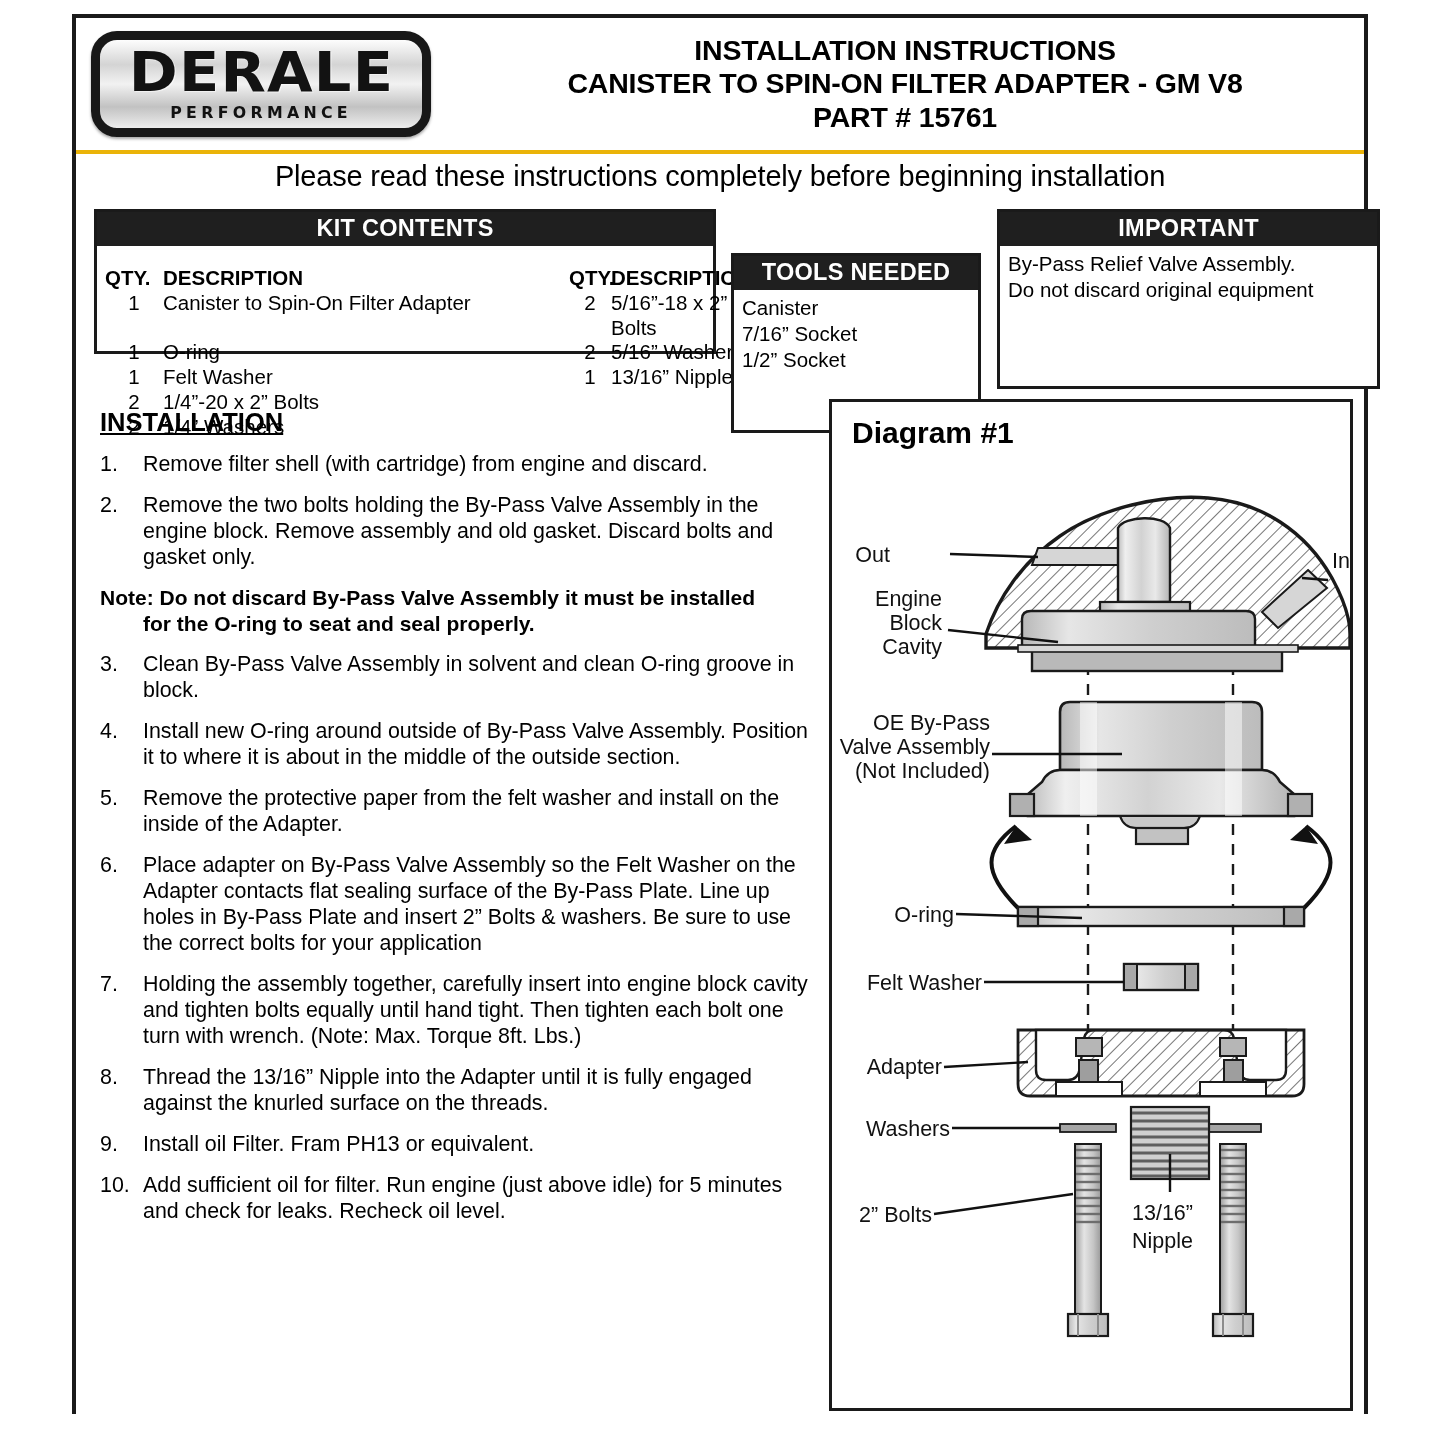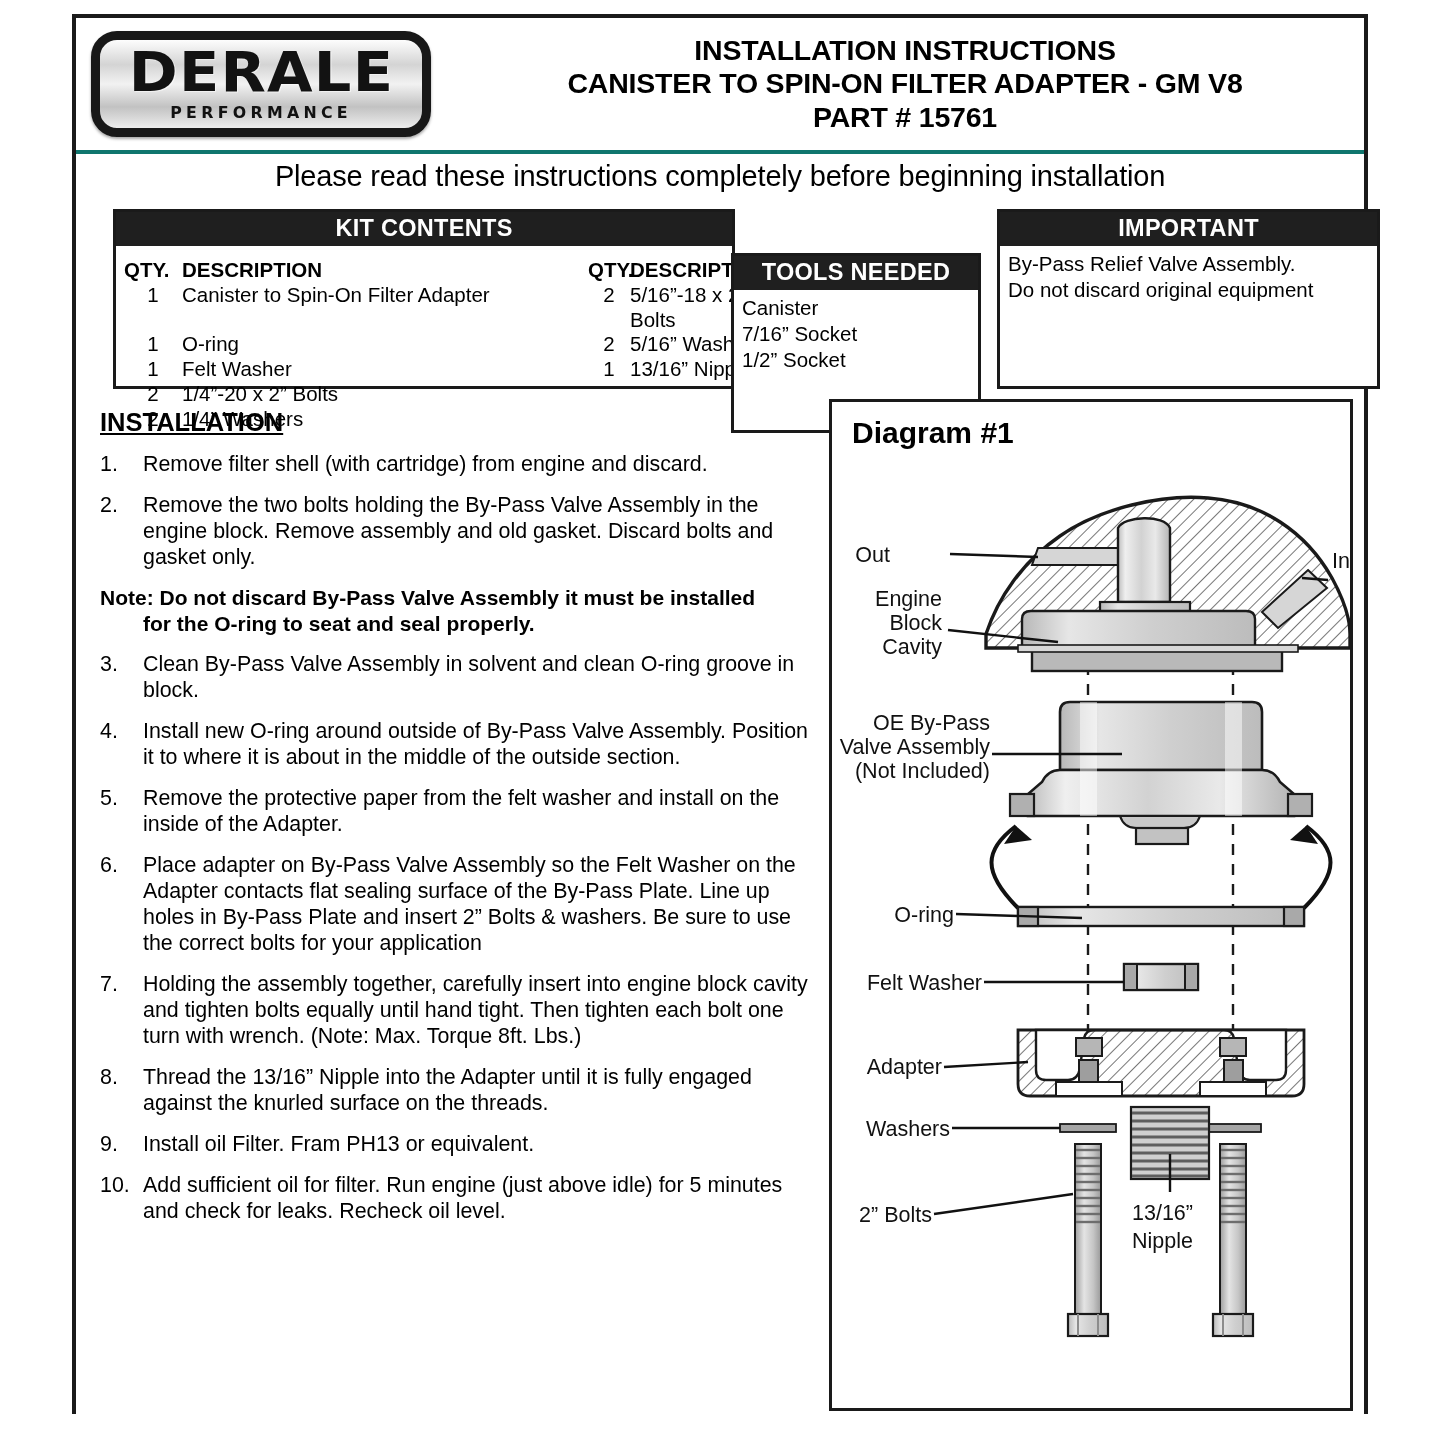--- a/index.html
+++ b/index.html
@@ -22,21 +22,21 @@
     border: 4px solid #1a1a1a;
     border-bottom: none;
     box-sizing: border-box;
   }
 
   
   #header {
     position: absolute;
     left: 76px; top: 18px;
     width: 1288px; height: 136px;
-    border-bottom: 4px solid #0f766e;
+    border-bottom: 4px solid #eab308;
     box-sizing: border-box;
     display: flex;
     align-items: center;
   }
   #logo-wrap {
     width: 370px;
     display: flex; align-items: center; justify-content: center;
     flex: 0 0 370px;
   }
   .logo-badge {
@@ -98,21 +98,21 @@
     background: #1f1f1f;
     color: #fff;
     text-align: center;
     font-weight: bold;
     font-size: 23.5px;
     padding: 3px 0 4px;
     letter-spacing: .3px;
   }
   .info-body { padding: 5px 8px 8px; font-size: 20.5px; line-height: 1.22; }
 
-  #box-kit   { left: 113px;  top: 209px; width: 622px; height: 180px; }
+  #box-kit   { left: 94px;  top: 209px; width: 622px; height: 145px; }
   #box-tools { left: 731px; top: 209px; width: 250px; height: 180px; margin-top: 44px; }
   #box-imp   { left: 997px; top: 209px; width: 383px; height: 180px; }
 
   
   .kit-grid {
     display: grid;
     grid-template-columns: 58px 406px 42px auto;
     font-size: 20.5px;
     line-height: 1.21;
   }
@@ -184,21 +184,21 @@
     <div>INSTALLATION INSTRUCTIONS</div>
     <div>CANISTER TO SPIN-ON FILTER ADAPTER - GM V8</div>
     <div>PART # 15761</div>
   </div>
 </div>
 
 <div id="subtitle">Please read these instructions completely before beginning installation</div>
 
 <div class="info-box" id="box-kit">
   <div class="info-title">KIT CONTENTS</div>
-  <div class="info-body" style="padding-top:12px;">
+  <div class="info-body" style="padding-top:0;margin-top:20px;">
     <div class="kit-grid" id="kit-grid">
         <div class="hdr qh">QTY.</div>
         <div class="hdr">DESCRIPTION</div>
         <div class="hdr qh">QTY.</div>
         <div class="hdr">DESCRIPTION</div>
         <div class="q">1</div>
         <div class="">Canister to Spin-On Filter Adapter</div>
         <div class="q">2</div>
         <div class="">5/16”-18 x 2” Bolts</div>
         <div class="q">1</div>

